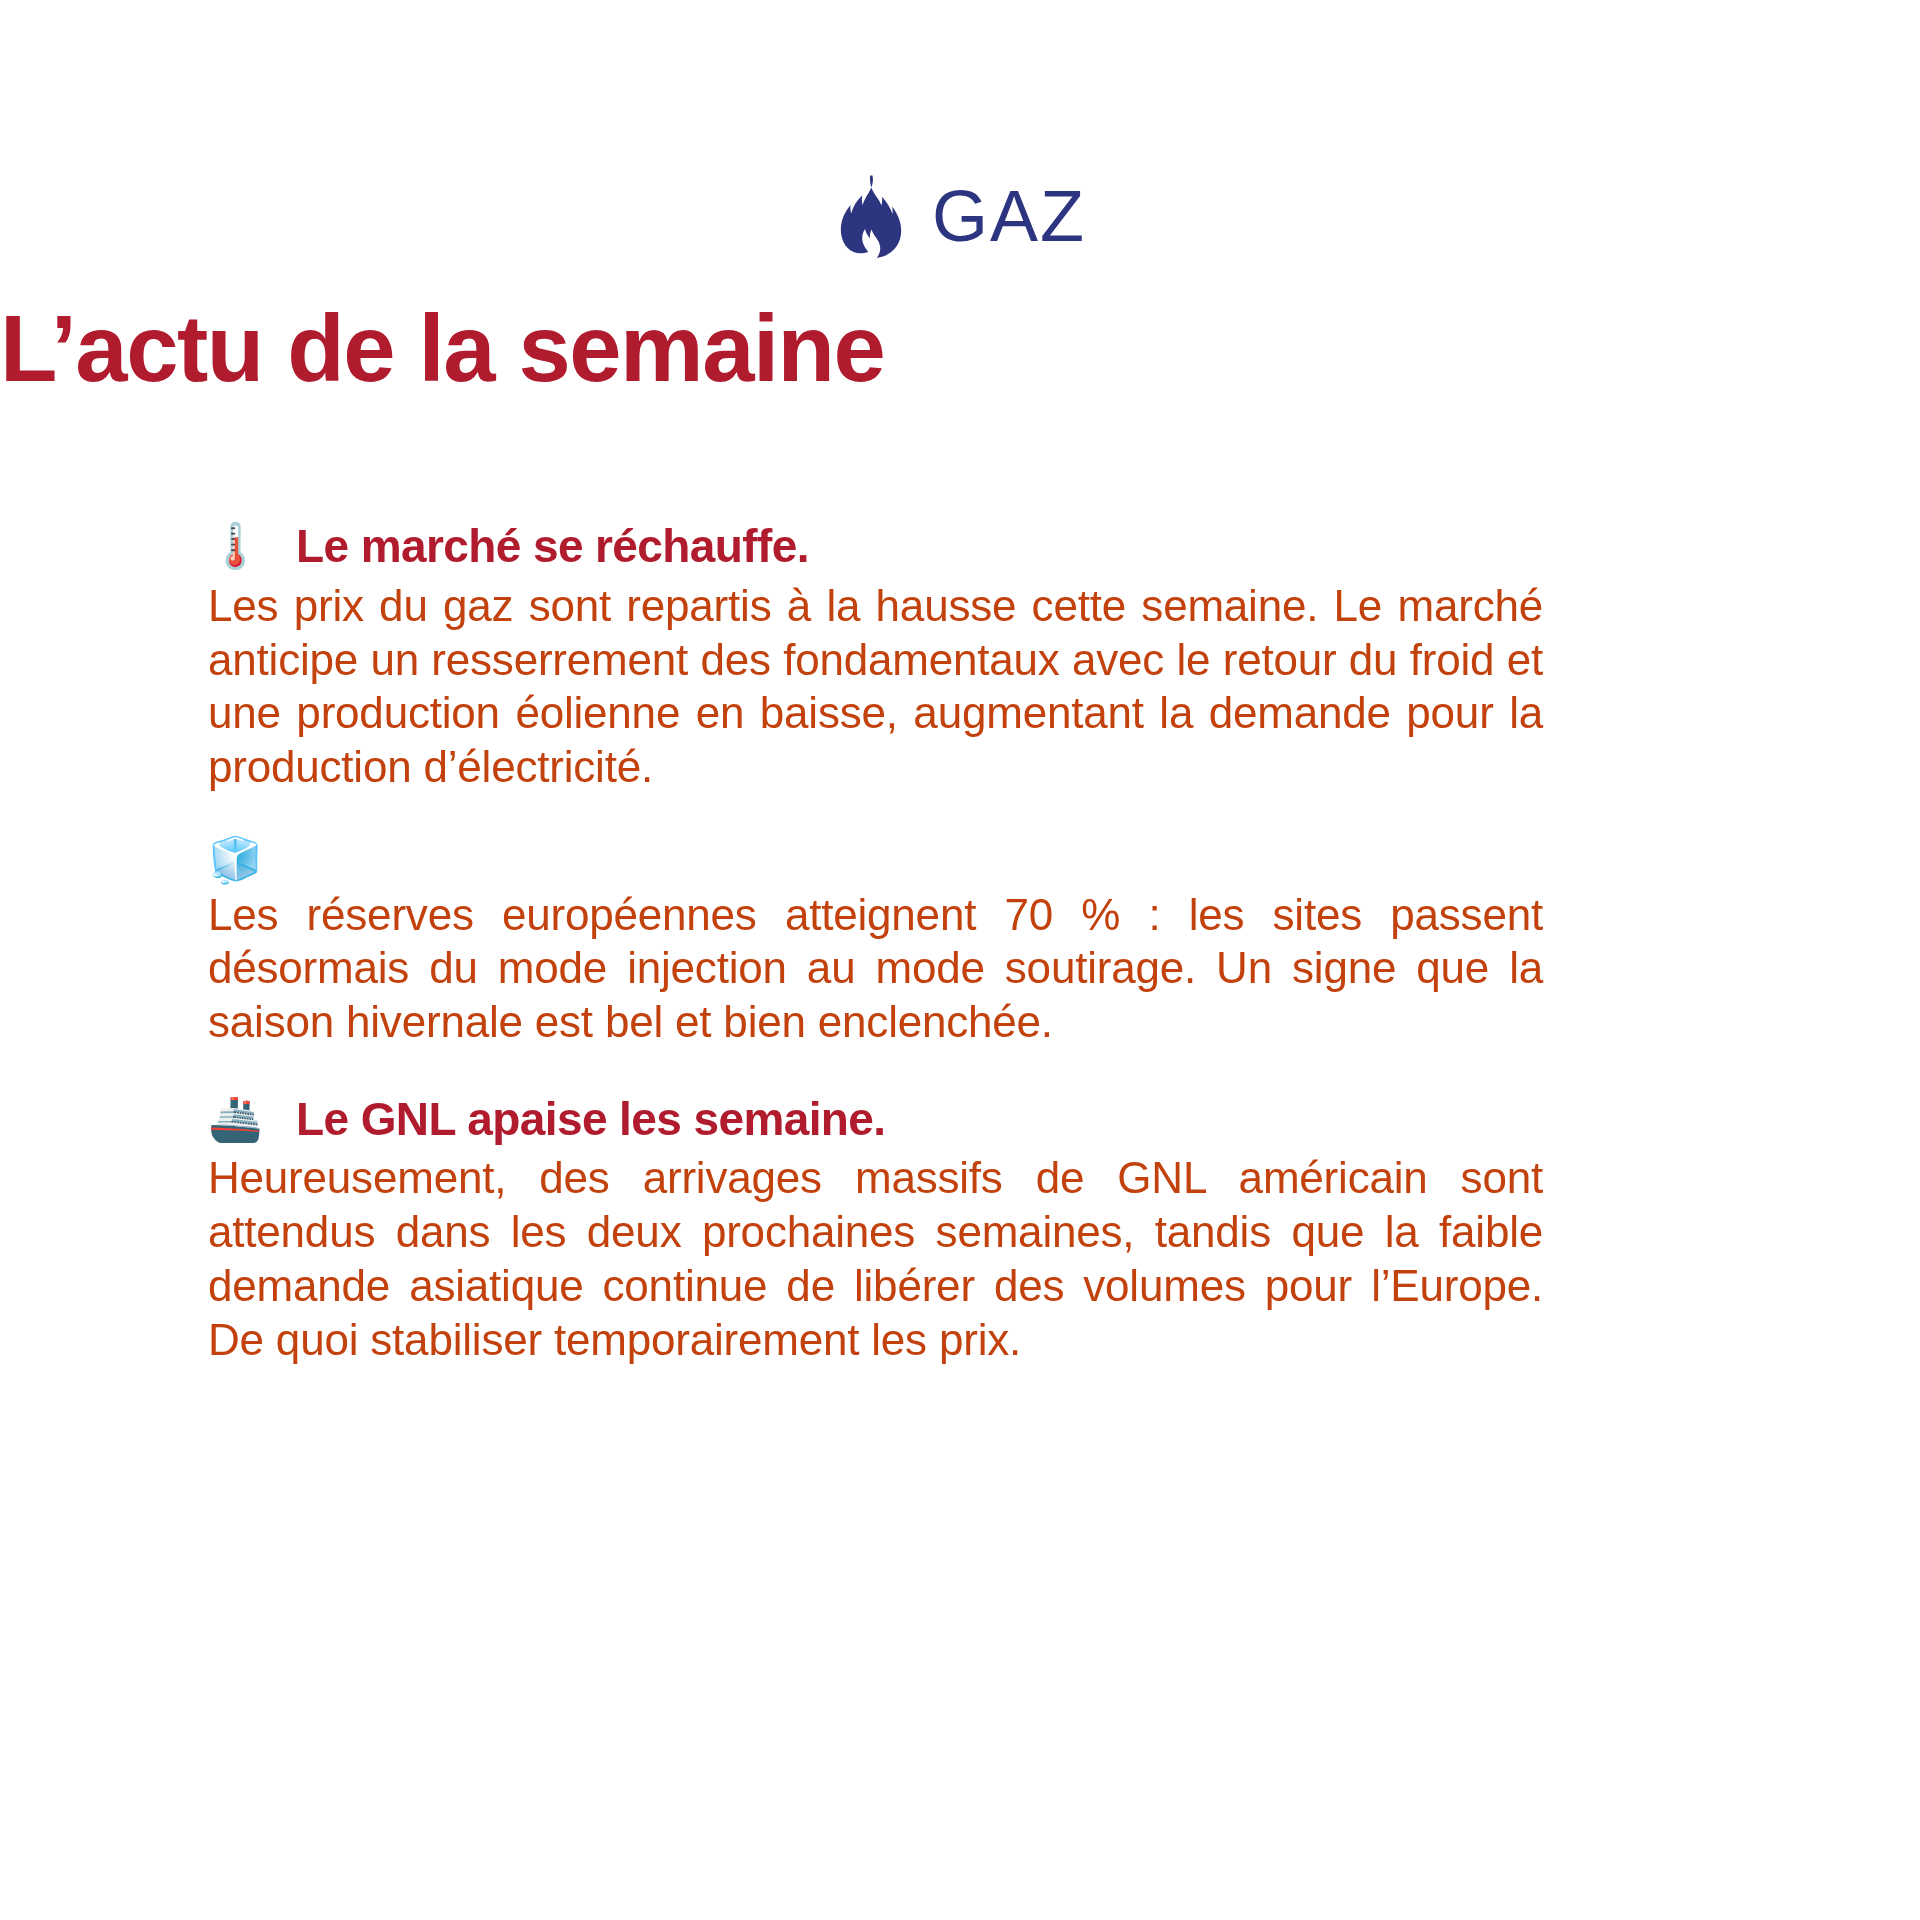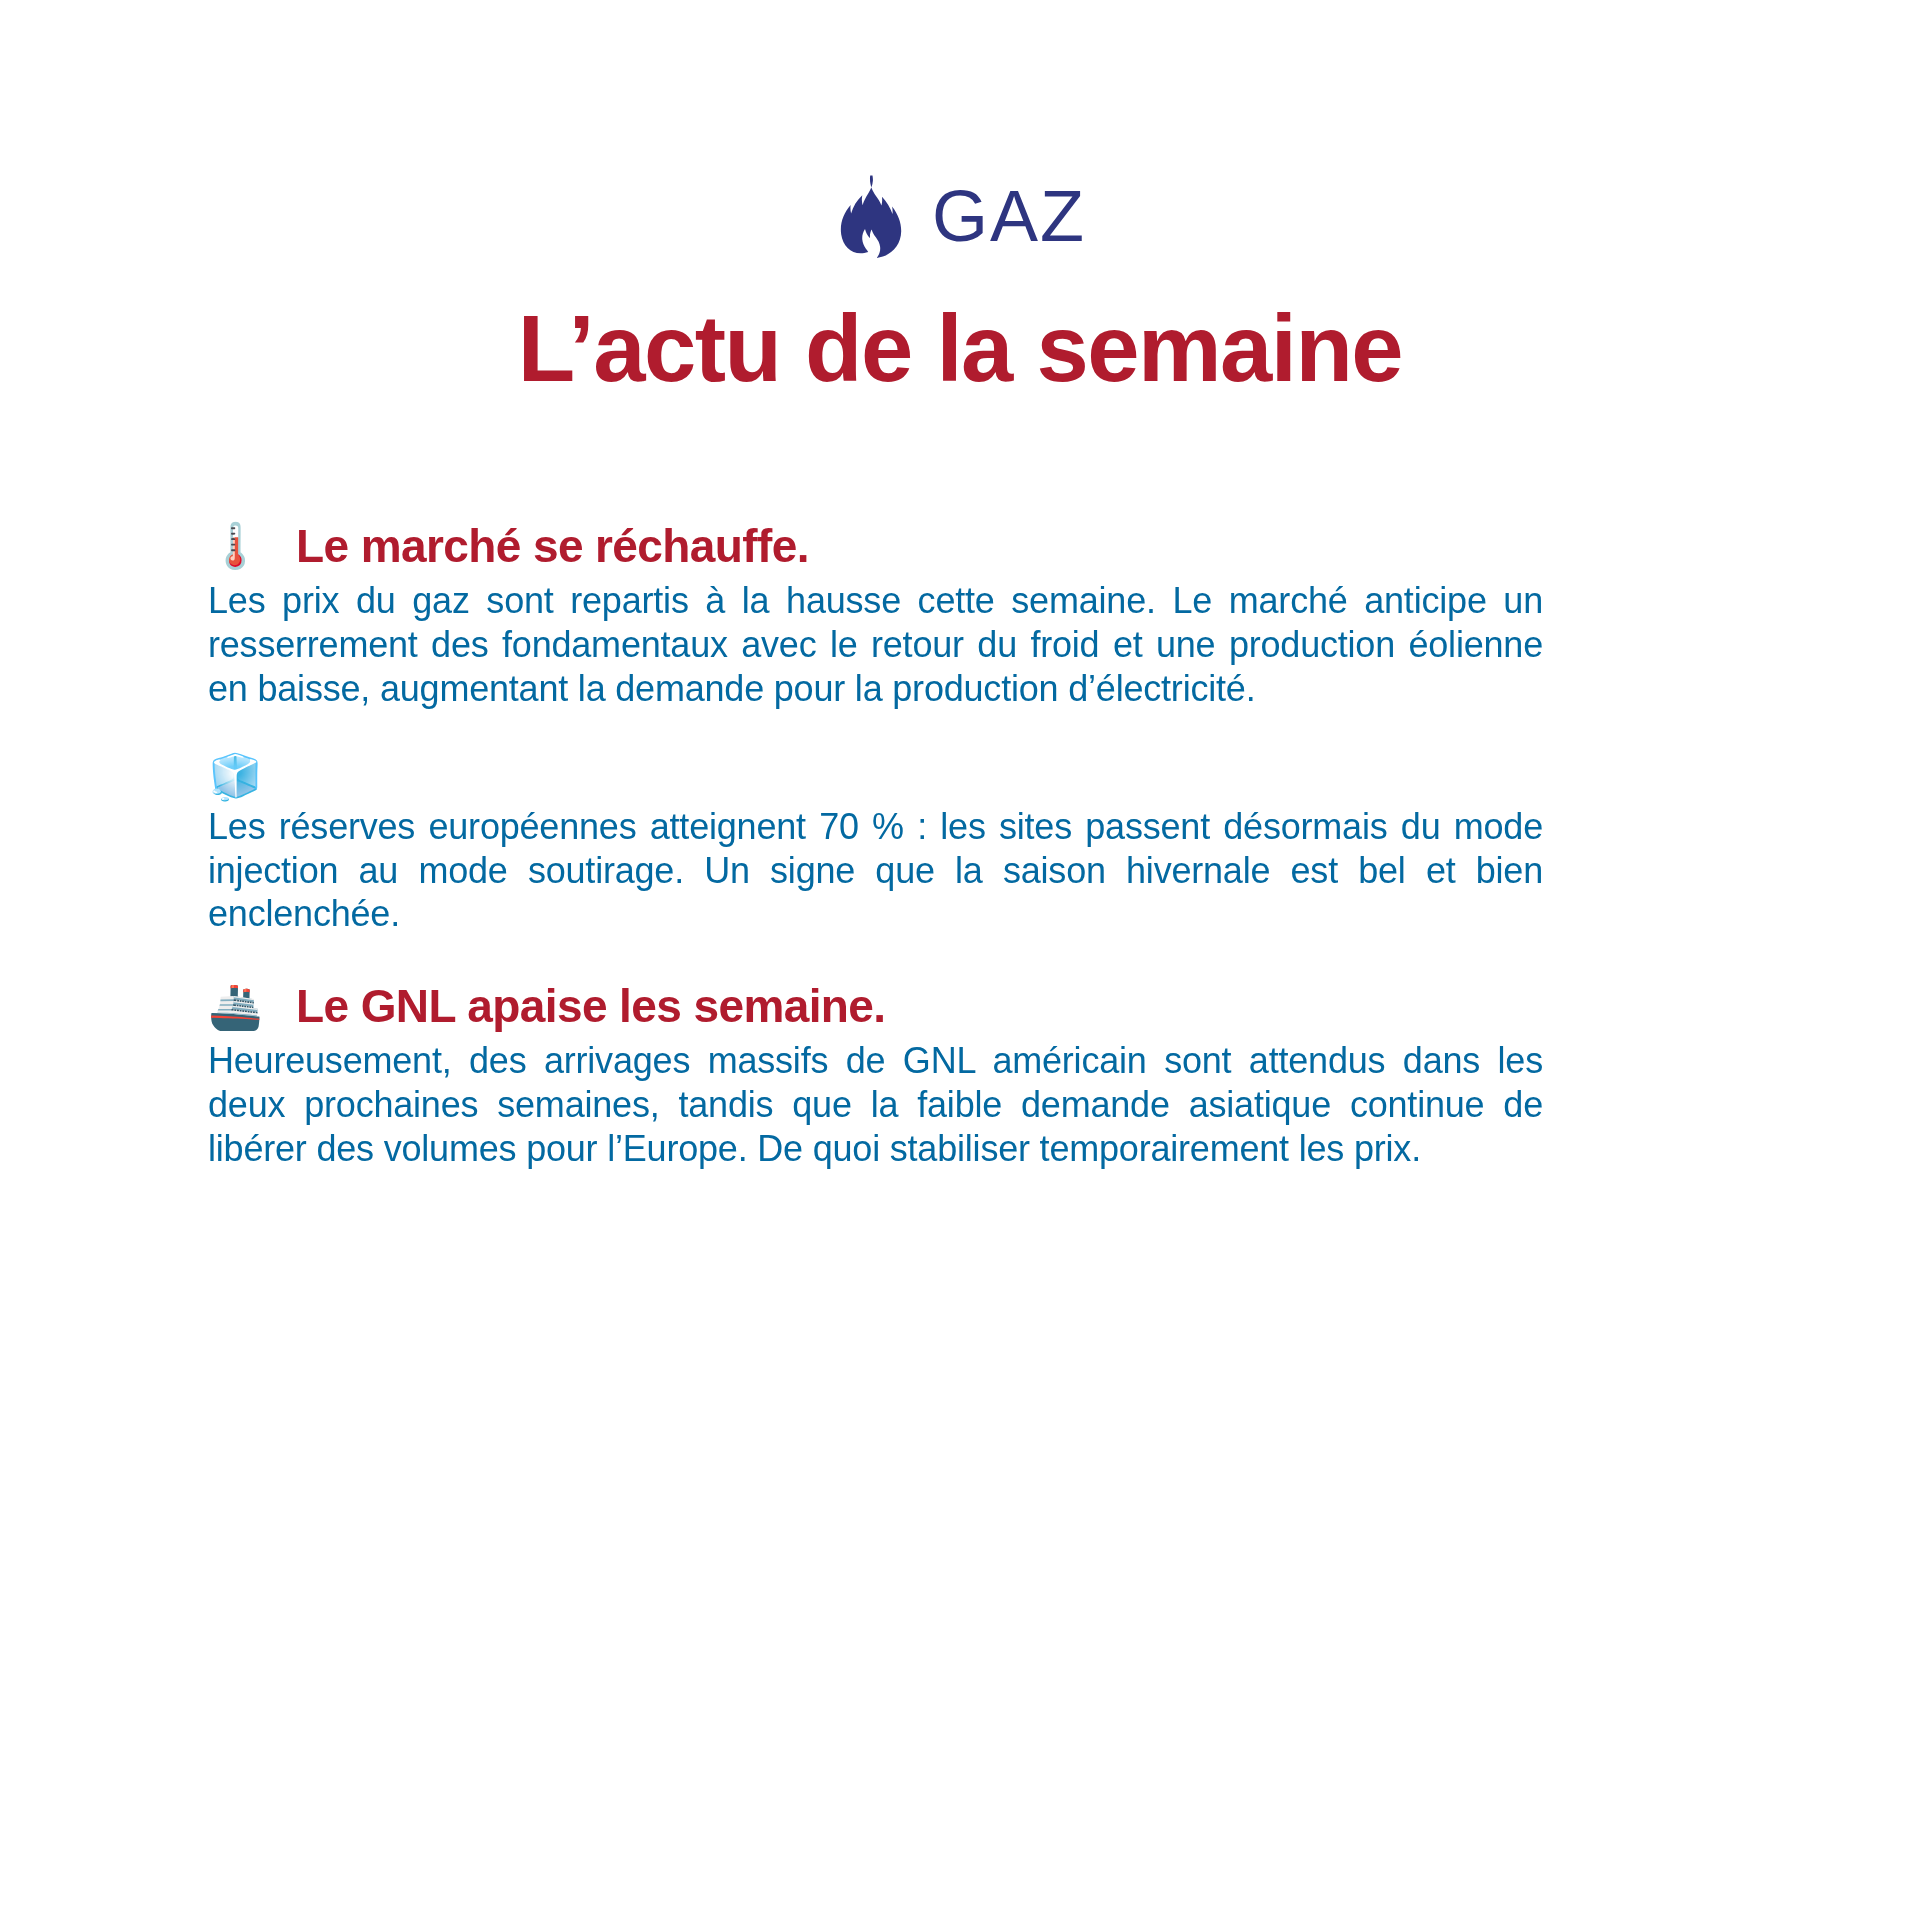--- a/index.html
+++ b/index.html
@@ -44,21 +44,21 @@
     font-weight: 400;
     letter-spacing: 2px;
     color: #2E3580;
     line-height: 1;
   }
 
   
   .main-title {
     margin: 0;
     padding-top: 36px;
-    text-align: center;
+    text-align: left;
     font-family: "Liberation Sans", sans-serif;
     font-size: 94px;
     font-weight: 700;
     color: #B01C2E;
     letter-spacing: -1.5px;
     line-height: 1.05;
   }
 
   
   .content {
@@ -94,23 +94,23 @@
     font-weight: 700;
     color: #B01C2E;
     letter-spacing: -0.6px;
     line-height: 1.15;
     margin-left: 20px;
   }
 
   .section-body {
     margin: 0;
     font-family: "Liberation Sans", sans-serif;
-    font-size: 36px;
+    font-size: 44px;
     font-weight: 400;
-    color: #0369a1;
+    color: #c2410c;
     line-height: 1.22;
     text-align: justify;
     text-justify: inter-word;
     letter-spacing: -0.2px;
   }
 </style>
 </head>
 <body>
 
 <div class="page">

